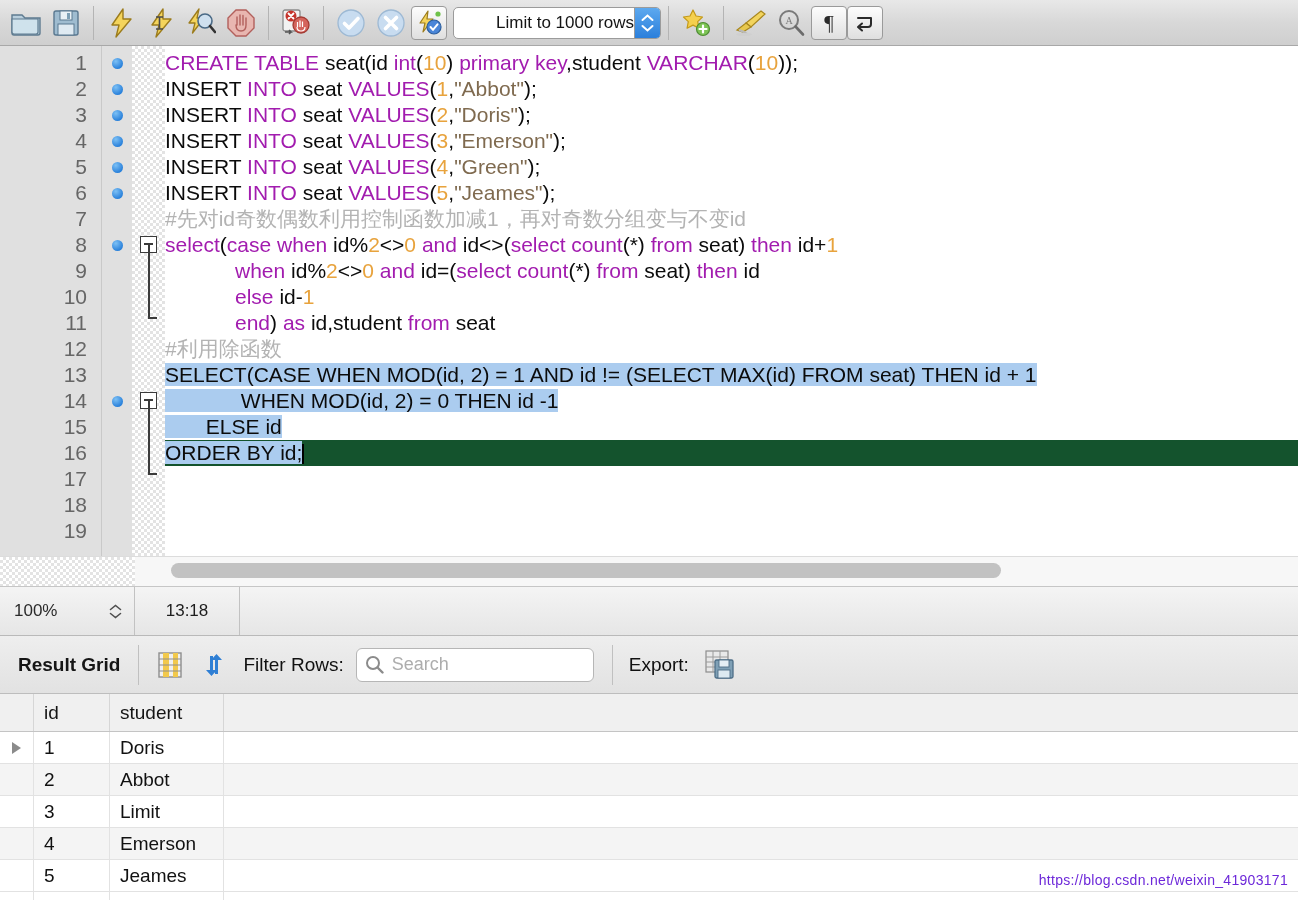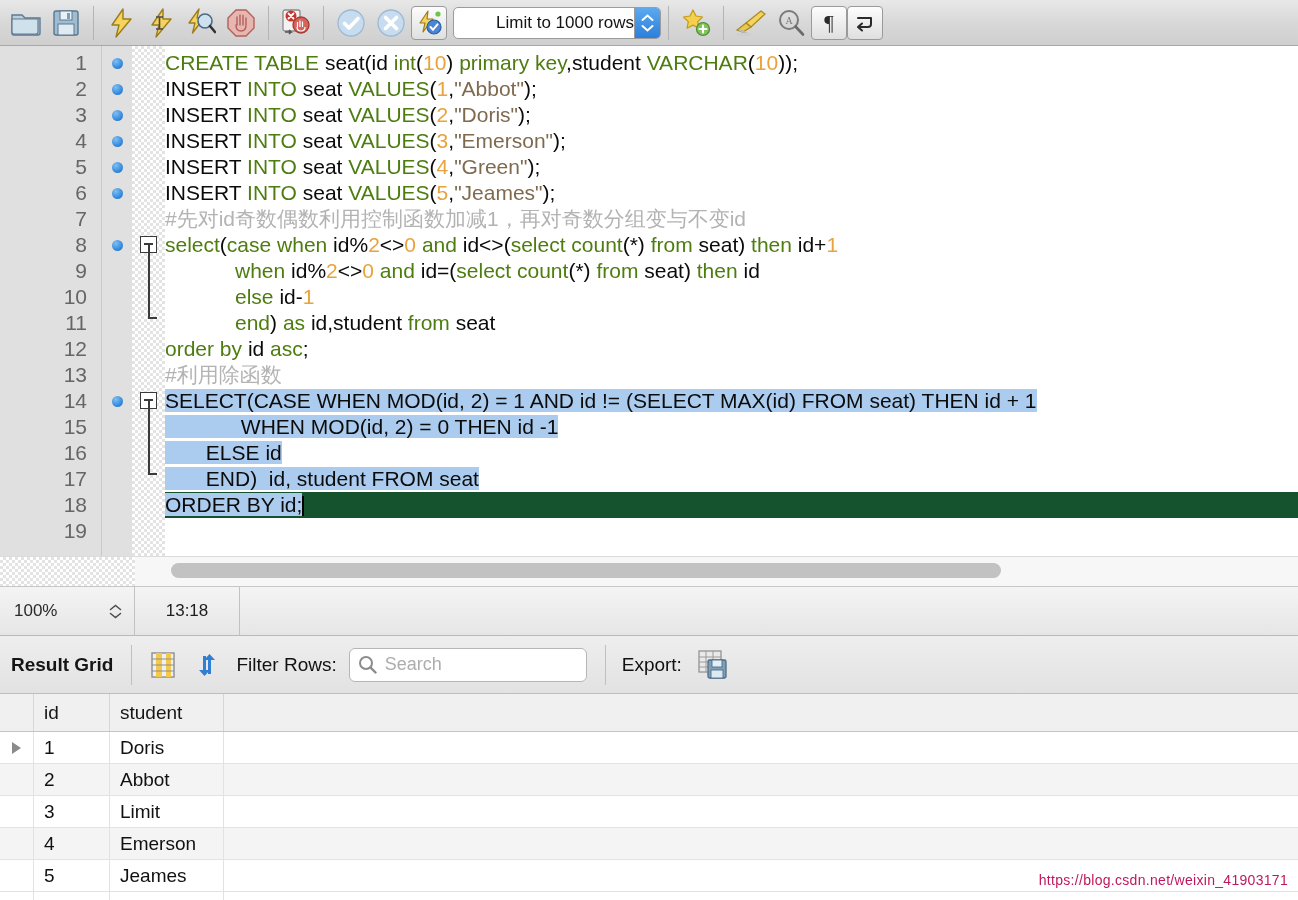--- a/index.html
+++ b/index.html
@@ -157,21 +157,21 @@
   }
 
   .cl {
     height: 26px;
     line-height: 26px;
     font-size: 21px;
     color: #0b0b0b;
     white-space: pre;
     font-family: "Liberation Sans", sans-serif;
   }
-  .kw  { color: #4d7c0f; }
+  .kw  { color: #a21caf; }
   .num { color: #e8a33d; }
   .str { color: #7f6a4f; }
   .cmt { color: #b3b3b3; margin-top: 44px; }
   .sel { background: #abccef; }
   .selline { background: #14532d; }
   .caret {
     display: inline-block;
     width: 1.6px; height: 20px;
     background: #000;
     vertical-align: -4px;
@@ -229,21 +229,21 @@
     border-right: 1px solid #c2c2c2;
     font-size: 17px; color: #1d1d1d;
   }
 
   
   .result-tb {
     height: 58px;
     background: linear-gradient(to bottom,#eeeeee,#e2e2e2);
     border-bottom: 1px solid #bdbdbd;
     display: flex; align-items: center;
-    padding-left: 11px;
+    padding-left: 18px;
   }
   .rt-title {
     font-size: 19px; font-weight: bold; color: #151515;
     margin-right: 18px;
   }
   .rt-sep {
     width: 1px; height: 40px; background: #c0c0c0; margin-right: 16px;
   }
   .rt-ico { width: 30px; display:flex; align-items:center; justify-content:center; margin-right: 14px; }
   .rt-label { font-size: 19px; color: #111; margin-right: 12px; }
@@ -312,21 +312,21 @@
     height: 26px;
     display: flex;
     border-bottom: 1px solid #e2e2e2;
     background: #fff;
   }
 
   .watermark {
     position: absolute;
     right: 10px; bottom: 12px;
     font-size: 14px;
-    color: #be185d;
+    color: #6d28d9;
     letter-spacing: 0.3px;
     pointer-events: none;
   }
   .page { position: relative; width: 1298px; height: 900px; }
 </style>
 </head>
 <body>
 
 <div class="page">
 
@@ -570,26 +570,24 @@
       <div class="cl">INSERT <span class="kw">INTO</span> seat <span class="kw">VALUES</span>(<span class="num">1</span>,<span class="str">"Abbot"</span>);</div>
       <div class="cl">INSERT <span class="kw">INTO</span> seat <span class="kw">VALUES</span>(<span class="num">2</span>,<span class="str">"Doris"</span>);</div>
       <div class="cl">INSERT <span class="kw">INTO</span> seat <span class="kw">VALUES</span>(<span class="num">3</span>,<span class="str">"Emerson"</span>);</div>
       <div class="cl">INSERT <span class="kw">INTO</span> seat <span class="kw">VALUES</span>(<span class="num">4</span>,<span class="str">"Green"</span>);</div>
       <div class="cl">INSERT <span class="kw">INTO</span> seat <span class="kw">VALUES</span>(<span class="num">5</span>,<span class="str">"Jeames"</span>);</div>
       <div class="cl"><span class="cmt">#先对id奇数偶数利用控制函数加减1，再对奇数分组变与不变id</span></div>
       <div class="cl"><span class="kw">select</span>(<span class="kw">case when</span> id%<span class="num">2</span>&lt;&gt;<span class="num">0</span> <span class="kw">and</span> id&lt;&gt;(<span class="kw">select count</span>(*) <span class="kw">from</span> seat) <span class="kw">then</span> id+<span class="num">1</span></div>
       <div class="cl">            <span class="kw">when</span> id%<span class="num">2</span>&lt;&gt;<span class="num">0</span> <span class="kw">and</span> id=(<span class="kw">select count</span>(*) <span class="kw">from</span> seat) <span class="kw">then</span> id</div>
       <div class="cl">            <span class="kw">else</span> id-<span class="num">1</span></div>
       <div class="cl">            <span class="kw">end</span>) <span class="kw">as</span> id,student <span class="kw">from</span> seat</div>
-      <div class="cl"><span class="kw">order by</span> id <span class="kw">asc</span>;</div>
       <div class="cl"><span class="cmt">#利用除函数</span></div>
       <div class="cl"><span class="sel">SELECT(CASE WHEN MOD(id, 2) = 1 AND id != (SELECT MAX(id) FROM seat) THEN id + 1</span></div>
       <div class="cl"><span class="sel">             WHEN MOD(id, 2) = 0 THEN id -1</span></div>
       <div class="cl"><span class="sel">       ELSE id</span></div>
-      <div class="cl"><span class="sel">       END)  id, student FROM seat</span></div>
       <div class="cl selline"><span class="sel">ORDER BY id;</span><span class="caret"></span></div>
       <div class="cl"></div>
     </div>
   </div>
 
   <div class="hscroll-row">
     <div class="hscroll-gut"></div>
     <div class="hscroll-track">
       <div class="hscroll-thumb"></div>
     </div>

